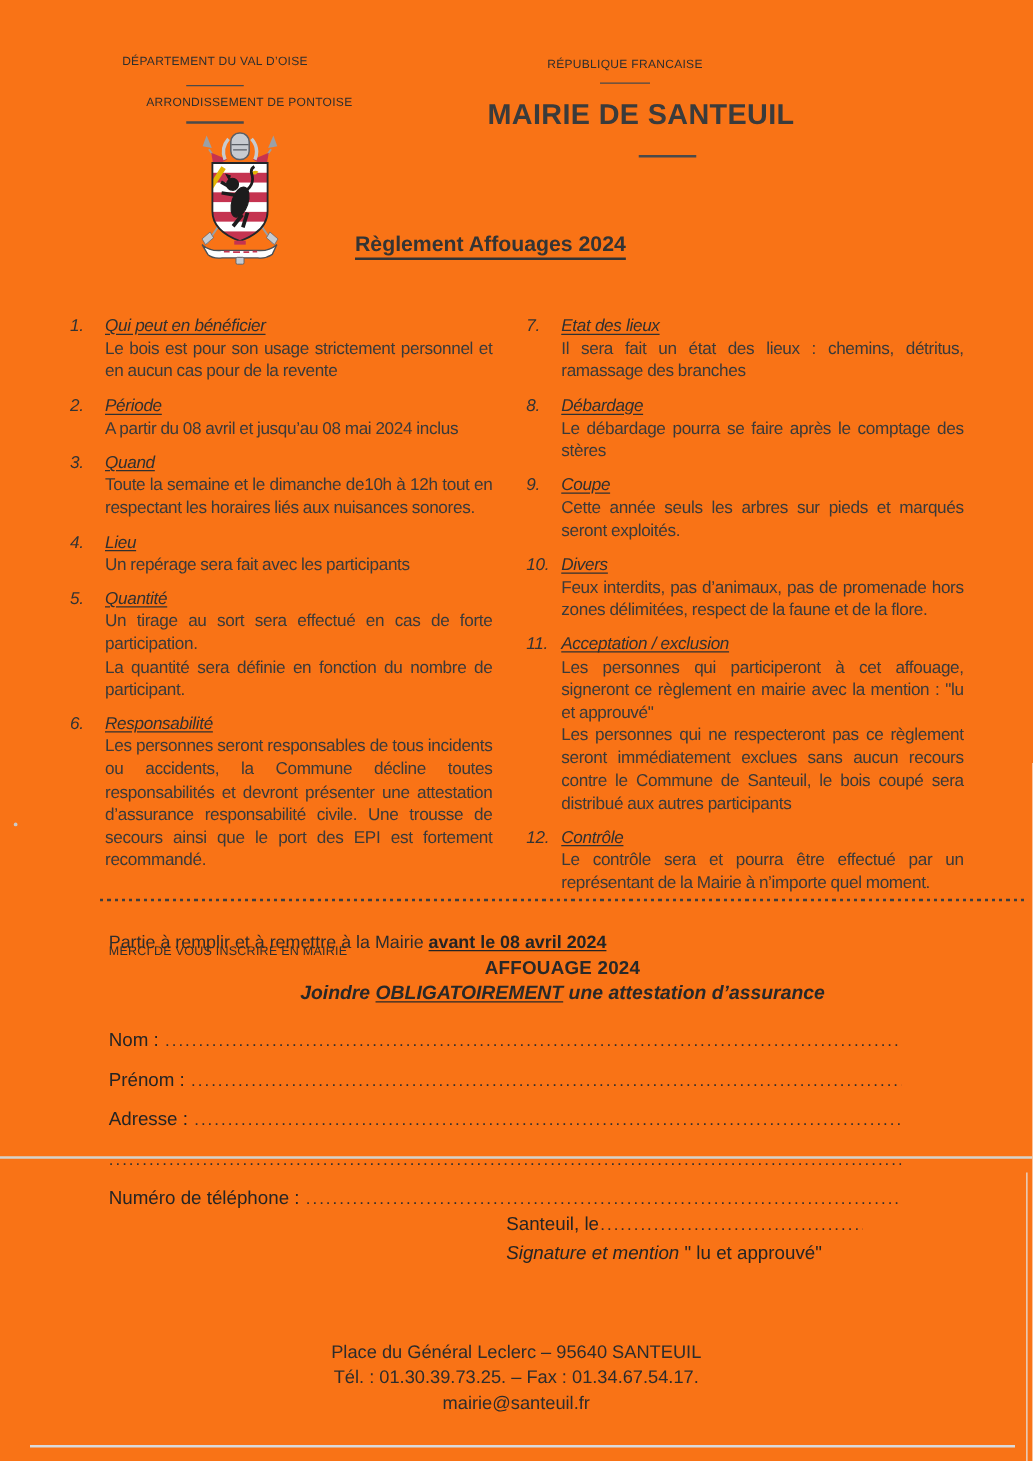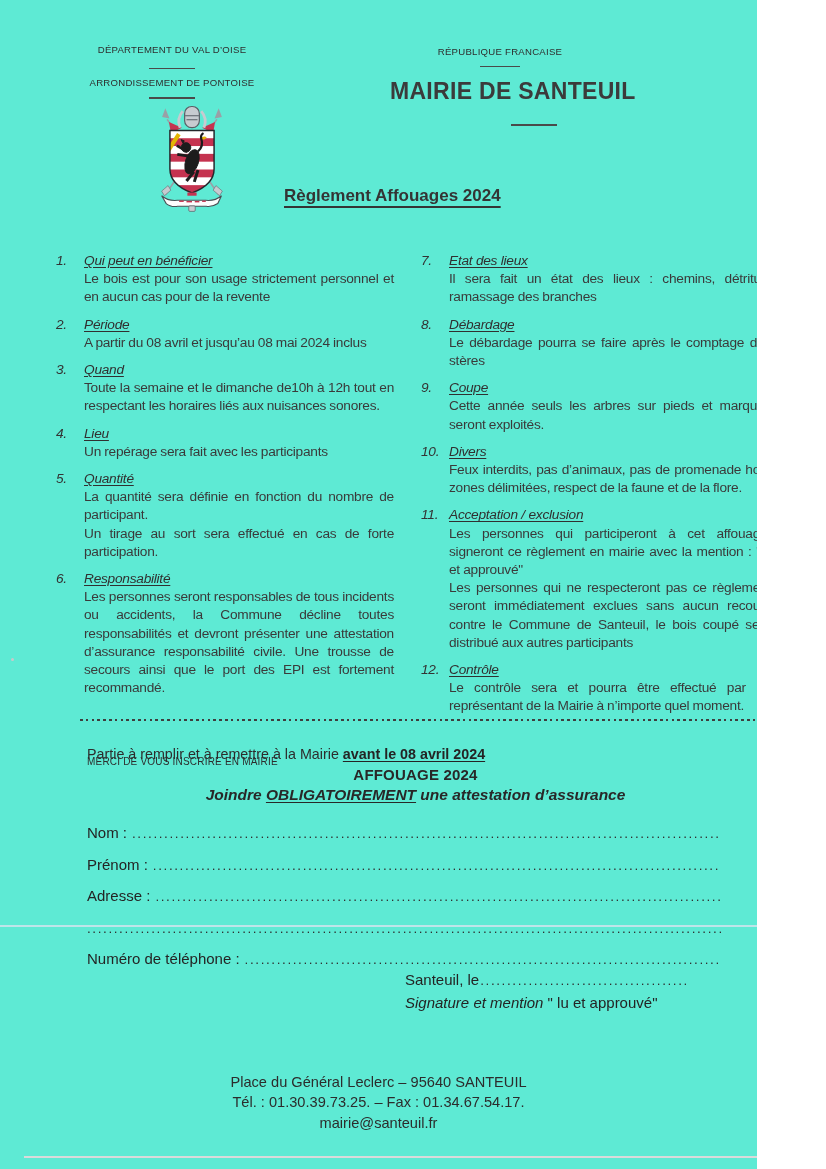--- a/index.html
+++ b/index.html
@@ -1,26 +1,26 @@
 <!DOCTYPE html>
 <html lang="fr" style="--em-red: #c53350; --em-white: #ffffff; --em-black: #1c1c1c; --em-gold: #e2b504; --em-steel: #9aa0a6; --em-steel_light: #c7cbd0; --em-outline: #23272b;"><head>
 <meta charset="utf-8">
 <style>
   html,body{margin:0;padding:0;background:#ffffff;}
   .page{
-    position:relative;width:757px;height:1169px;background:#5eead4;overflow:hidden;
+    position:relative;width:826px;height:1169px;background:#f97316;overflow:hidden;
     font-family:"Liberation Sans",sans-serif;color:#3a3a3a;
   }
   
   .hdr-left{position:absolute;left:62px;top:44px;width:220px;text-align:center;}
   .hdr-right{position:absolute;left:390px;top:46px;width:220px;text-align:center;}
   .hdr-small{font-size:9.6px;letter-spacing:.25px;color:#2e2e2e;white-space:nowrap;}
   .hdr-rule{width:46px;height:1.4px;background:#4a4a4a;margin:0 auto;}
   .hdr-left .r1{margin-top:13px;}
-  .hdr-left .l2{margin-top:8px;}
+  .hdr-left .l2{margin-top:8px;text-align:right;}
   .hdr-left .r2{margin-top:9px;}
   .hdr-right .r1{margin-top:9px;width:40px;}
   .mairie-title{margin-top:11px;font-size:23px;font-weight:700;letter-spacing:.3px;color:#3b3b3b;white-space:nowrap;}
   .hdr-right .r2{margin-top:19px;width:46px;transform:translateX(34px);}
   .emblem{position:absolute;left:146px;top:101px;width:92px;height:114px;}
   
   .doc-title{
     position:absolute;left:284px;top:186px;
     font-size:17px;font-weight:700;color:#343434;
     text-decoration:underline;text-decoration-thickness:2px;text-underline-offset:5px;
@@ -168,22 +168,22 @@
         <div class="rule-num">4.</div>
         <div class="rule-body">
           <div class="rule-heading">Lieu</div>
           <p class="rule-par">Un repérage sera fait avec les participants</p>
         </div>
       </div>
       <div class="rule">
         <div class="rule-num">5.</div>
         <div class="rule-body">
           <div class="rule-heading">Quantité</div>
+          <p class="rule-par">Un tirage au sort sera effectué en cas de forte participation.</p>
           <p class="rule-par">La quantité sera définie en fonction du nombre de participant.</p>
-          <p class="rule-par">Un tirage au sort sera effectué en cas de forte participation.</p>
         </div>
       </div>
       <div class="rule">
         <div class="rule-num">6.</div>
         <div class="rule-body">
           <div class="rule-heading">Responsabilité</div>
           <p class="rule-par">Les personnes seront responsables de tous incidents ou accidents, la Commune décline toutes responsabilités et devront présenter une attestation d’assurance responsabilité civile. Une trousse de secours ainsi que le port des EPI est fortement recommandé.</p>
         </div>
       </div>
     </div>

